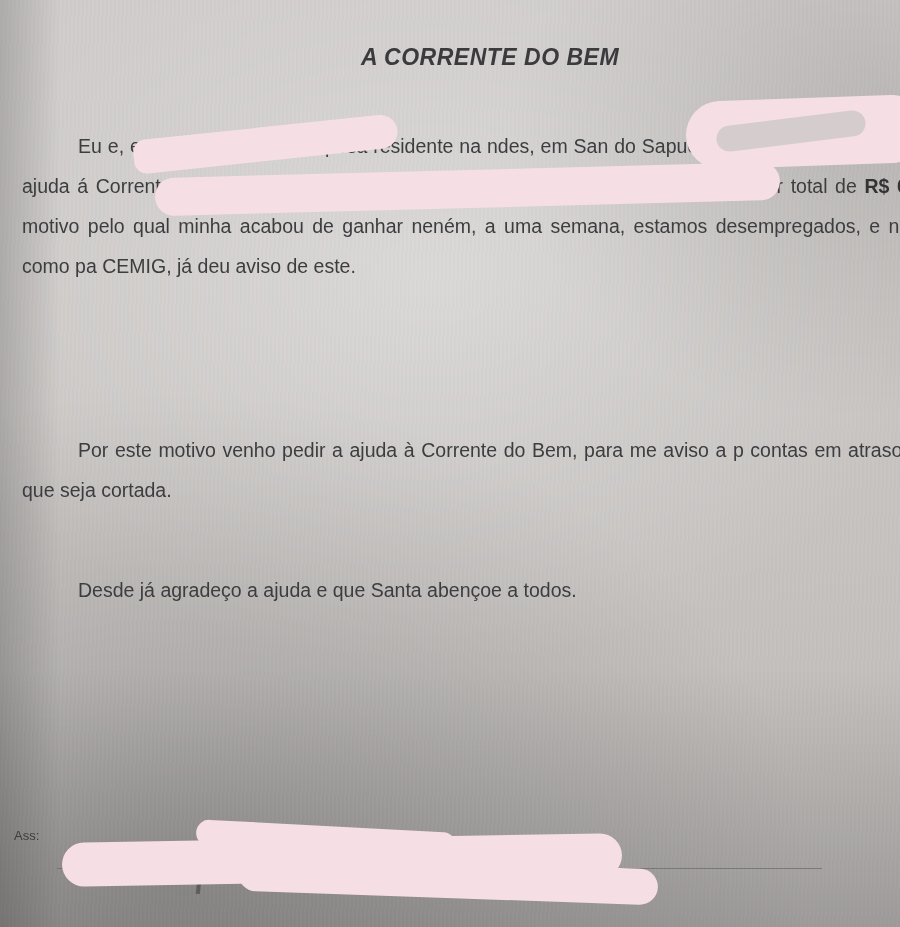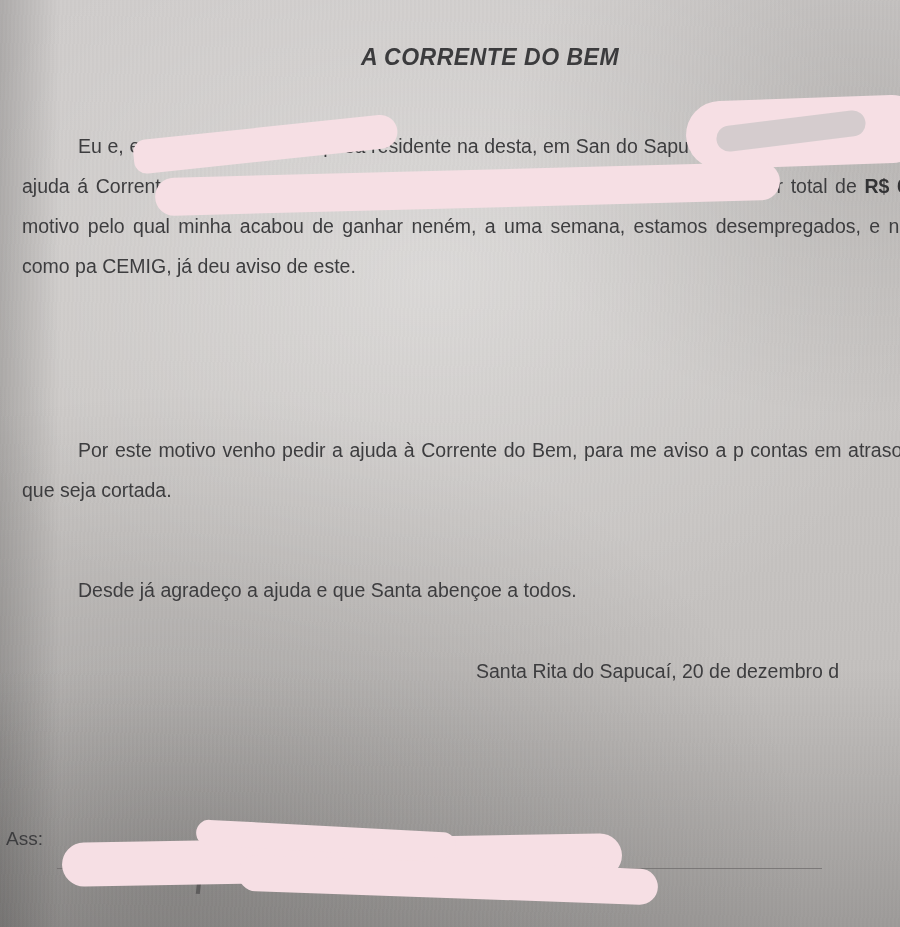--- a/index.html
+++ b/index.html
@@ -89,23 +89,23 @@
   .place-date {
     position: absolute;
     top: 660px;
     left: 476px;
     font-size: 19.5px;
     color: #3d3d3f;
   }
 
   .sig-label {
     position: absolute;
-    left: 6px;
+    left: 14px;
     top: 828px;
-    font-size: 19px;
+    font-size: 13px;
     color: #3d3d3f;
   }
   .sig-line {
     position: absolute;
     left: 57px;
     top: 868px;
     width: 765px;
     height: 1px;
     background: #6e6b6b;
     opacity: .75;
@@ -159,38 +159,37 @@
   <div class="shadow-bottom"></div>
 
   <div class="doc">
 
     <div class="doc-title">A CORRENTE DO BEM</div>
 
     <div class="body-block b1">
       <span class="ind"></span><span>Eu</span>
       <span>e, em nome da minha esposa</span>
       <span>residente na</span>
-      <span>desta, em San</span>
+      <span>ndes, em San</span>
       <span>do Sapucai, venho por meio desta pedir ajuda á Corrente do Bem, para pagamento de</span>
       <span>de energia elétrica em atraso no valor total de</span>
       <span class="money">R$ 670,13</span><span>, motivo pelo qual minha</span>
       <span>acabou de ganhar neném, a uma semana, estamos desempregados, e não tem como pa</span>
       <span>CEMIG, já deu aviso de este.</span>
     </div>
 
     <div class="body-block b2">
       <span class="ind"></span><span>Por este motivo venho pedir a ajuda à Corrente do Bem, para me aviso a p</span>
       <span>contas em atraso, antes que seja cortada.</span>
     </div>
 
     <div class="body-block b3">
       <span class="ind"></span><span>Desde já agradeço a ajuda e que Santa abençoe a todos.</span>
     </div>
 
-    <div class="place-date">Santa Rita do Sapucaí, 20 de dezembro d</div>
 
     <div class="sig-label">Ass:</div>
     <div class="sig-line"></div>
     <div class="sig-ink s1"></div>
     <div class="sig-ink s2"></div>
     <div class="sig-ink s3"></div>
   </div>
 
   <div class="redact r3"></div>
   <div class="redact r4"></div>

